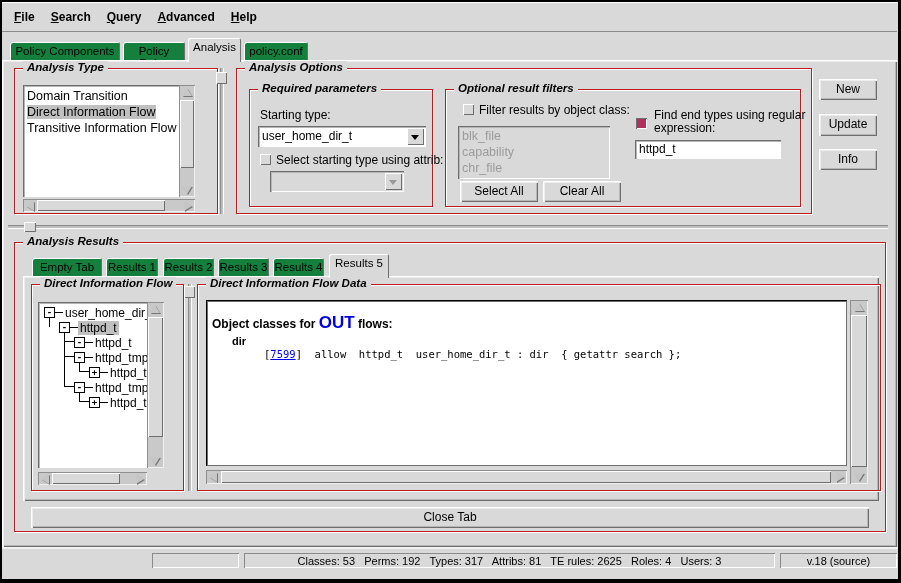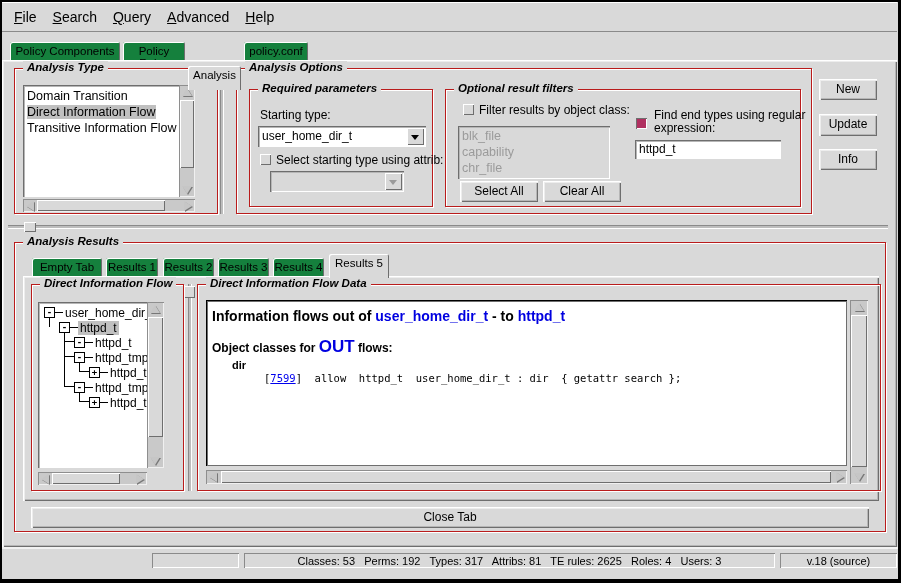--- a/index.html
+++ b/index.html
@@ -20,31 +20,31 @@
   .sunken1 { box-shadow: inset 1px 1px 0 #8a8a8a, inset -1px -1px 0 #ffffff; }
   .groupbox { position:absolute; border:1px solid #b91c1c;
               box-shadow: 1px 1px 0 #ffffff, inset 1px 1px 0 #ffffff; }
   .legend { position:absolute; top:-8px; left:8px; background:#d9d9d9; padding:0 4px;
             font:italic bold 11.5px "Liberation Sans",sans-serif; white-space:nowrap; }
 
   
   #menubar { position:absolute; left:0; top:0; width:895px; height:30px;
              display:flex; align-items:center; padding-left:4px;
              box-shadow: inset 0 1px 0 #fff, inset 0 -1px 0 #8a8a8a; }
-  .menu-item { font-size:14px; padding:3px 8px; }
+  .menu-item { font-size:12px; padding:3px 8px;font-weight:bold; }
   .menu-item u { text-decoration:underline; }
 
   
   .tab { position:absolute; text-align:center; font-size:11.5px; background:#15803d;
          border-radius:2px 2px 0 0; padding-top:3px;
          box-shadow: inset 1px 1px 0 #ffffff, inset -1px 0 0 #6e6e6e; }
   .tab.active { background:#d9d9d9; z-index:5; }
 
   #main-tabs .tab { top:40px; height:18px; }
-  #main-tabs .tab.active { top:36px; height:24px;margin-top:28px; }
+  #main-tabs .tab.active { top:36px; height:24px; }
 
   #main-frame { position:absolute; left:0; top:58px; width:895px; height:487px; }
 
   
   .sb { position:absolute; background:#c9c9c9;
         box-shadow: inset 1px 1px 0 #8e8e8e, inset -1px -1px 0 #f0f0f0; }
   .sb .thumb { position:absolute; background:#d9d9d9;
         box-shadow: inset 1px 1px 0 #ffffff, inset -1px -1px 0 #6e6e6e; }
   .arr { position:absolute; width:0; height:0; filter:drop-shadow(1px 1px 0 #777); }
   .arr.up    { border-left:5px solid transparent; border-right:5px solid transparent; border-bottom:8px solid #c6c6c6; }
@@ -263,23 +263,20 @@
           </div>
         </div>
 
         <div style="position:absolute; left:166px; top:8px; width:2px; height:207px; background:#bdbdbd; box-shadow:-1px 0 0 #8a8a8a,1px 0 0 #fff;"></div>
         <div class="raised1" style="position:absolute; left:161px; top:10px; width:11px; height:12px;"></div>
 
         <div class="groupbox" style="left:174px; top:8px; width:684px; height:207px;">
           <span class="legend">Direct Information Flow Data</span>
 
           <div id="res-text">
-            <div style="margin:8px 0 0 6px; font-weight:bold; font-size:14px;">
-              <span class="pre">Information flows out of </span><span class="blue">user_home_dir_t</span><span class="pre"> - to </span><span class="blue">httpd_t</span>
-            </div>
             <div style="margin:13px 0 0 6px; font-weight:bold; font-size:12px;">
               <span class="pre">Object classes for </span><span class="blue" style="font-size:17px;">OUT</span><span class="pre"> flows:</span>
             </div>
             <div style="margin:2px 0 0 26px; font-weight:bold; font-size:11px;">dir</div>
             <div style="margin:1px 0 0 58px; font:10.5px 'DejaVu Sans Mono',monospace;">
               <span class="pre">[</span><span class="link">7599</span><span class="pre">]</span><span class="pre">  allow  httpd_t  user_home_dir_t : dir  { getattr search };</span>
             </div>
           </div>
 
           <div class="sb" style="left:652px; top:15px; width:18px; height:184px;">

